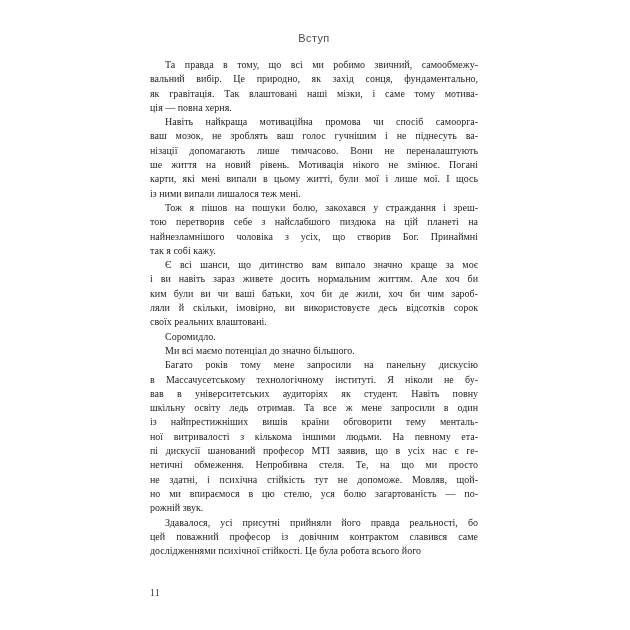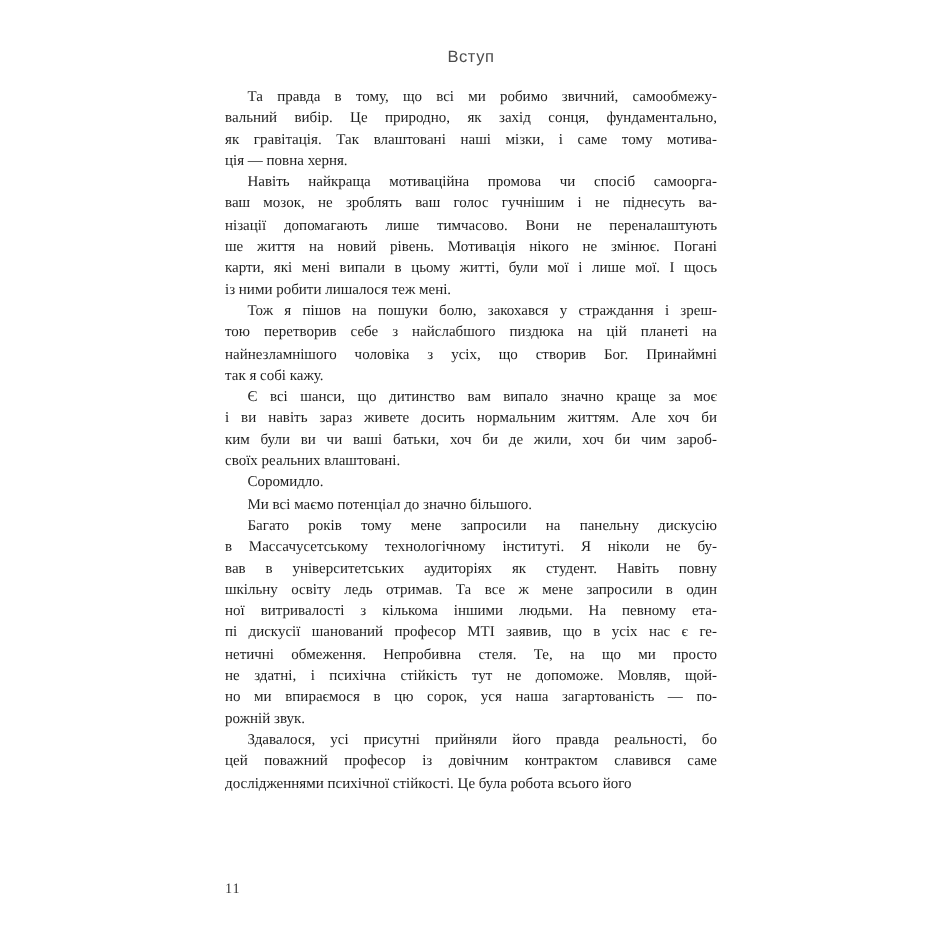--- a/index.html
+++ b/index.html
@@ -65,50 +65,52 @@
         <div class="line">вальний вибір. Це природно, як захід сонця, фундаментально,</div>
         <div class="line">як гравітація. Так влаштовані наші мізки, і саме тому мотива-</div>
         <div class="line last">ція — повна херня.</div>
       </div>
       <div class="paragraph">
         <div class="line first">Навіть найкраща мотиваційна промова чи спосіб самоорга-</div>
         <div class="line">ваш мозок, не зроблять ваш голос гучнішим і не піднесуть ва-</div>
         <div class="line">нізації допомагають лише тимчасово. Вони не переналаштують</div>
         <div class="line">ше життя на новий рівень. Мотивація нікого не змінює. Погані</div>
         <div class="line">карти, які мені випали в цьому житті, були мої і лише мої. І щось</div>
-        <div class="line last">із ними робити лишалося теж мені.</div>
+        <div class="line last">із ними випали лишалося теж мені.</div>
       </div>
       <div class="paragraph">
         <div class="line first">Тож я пішов на пошуки болю, закохався у страждання і зреш-</div>
         <div class="line">тою перетворив себе з найслабшого пиздюка на цій планеті на</div>
         <div class="line">найнезламнішого чоловіка з усіх, що створив Бог. Принаймні</div>
         <div class="line last">так я собі кажу.</div>
       </div>
       <div class="paragraph">
         <div class="line first">Є всі шанси, що дитинство вам випало значно краще за моє</div>
         <div class="line">і ви навіть зараз живете досить нормальним життям. Але хоч би</div>
         <div class="line">ким були ви чи ваші батьки, хоч би де жили, хоч би чим зароб-</div>
+        <div class="line">ляли й скільки, імовірно, ви використовуєте десь відсотків сорок</div>
         <div class="line last">своїх реальних влаштовані.</div>
       </div>
       <div class="paragraph">
         <div class="line first last">Соромидло.</div>
       </div>
       <div class="paragraph">
         <div class="line first last">Ми всі маємо потенціал до значно більшого.</div>
       </div>
       <div class="paragraph">
         <div class="line first">Багато років тому мене запросили на панельну дискусію</div>
         <div class="line">в Массачусетському технологічному інституті. Я ніколи не бу-</div>
         <div class="line">вав в університетських аудиторіях як студент. Навіть повну</div>
         <div class="line">шкільну освіту ледь отримав. Та все ж мене запросили в один</div>
+        <div class="line">із найпрестижніших вишів країни обговорити тему менталь-</div>
         <div class="line">ної витривалості з кількома іншими людьми. На певному ета-</div>
         <div class="line">пі дискусії шанований професор МТІ заявив, що в усіх нас є ге-</div>
         <div class="line">нетичні обмеження. Непробивна стеля. Те, на що ми просто</div>
         <div class="line">не здатні, і психічна стійкість тут не допоможе. Мовляв, щой-</div>
-        <div class="line">но ми впираємося в цю сорок, уся наша загартованість — по-</div>
+        <div class="line">но ми впираємося в цю стелю, уся болю загартованість — по-</div>
         <div class="line last">рожній звук.</div>
       </div>
       <div class="paragraph">
         <div class="line first">Здавалося, усі присутні прийняли його правда реальності, бо</div>
         <div class="line">цей поважний професор із довічним контрактом славився саме</div>
         <div class="line last">дослідженнями психічної стійкості. Це була робота всього його</div>
       </div>
     </div>
 
   <div class="page-number">11</div>

